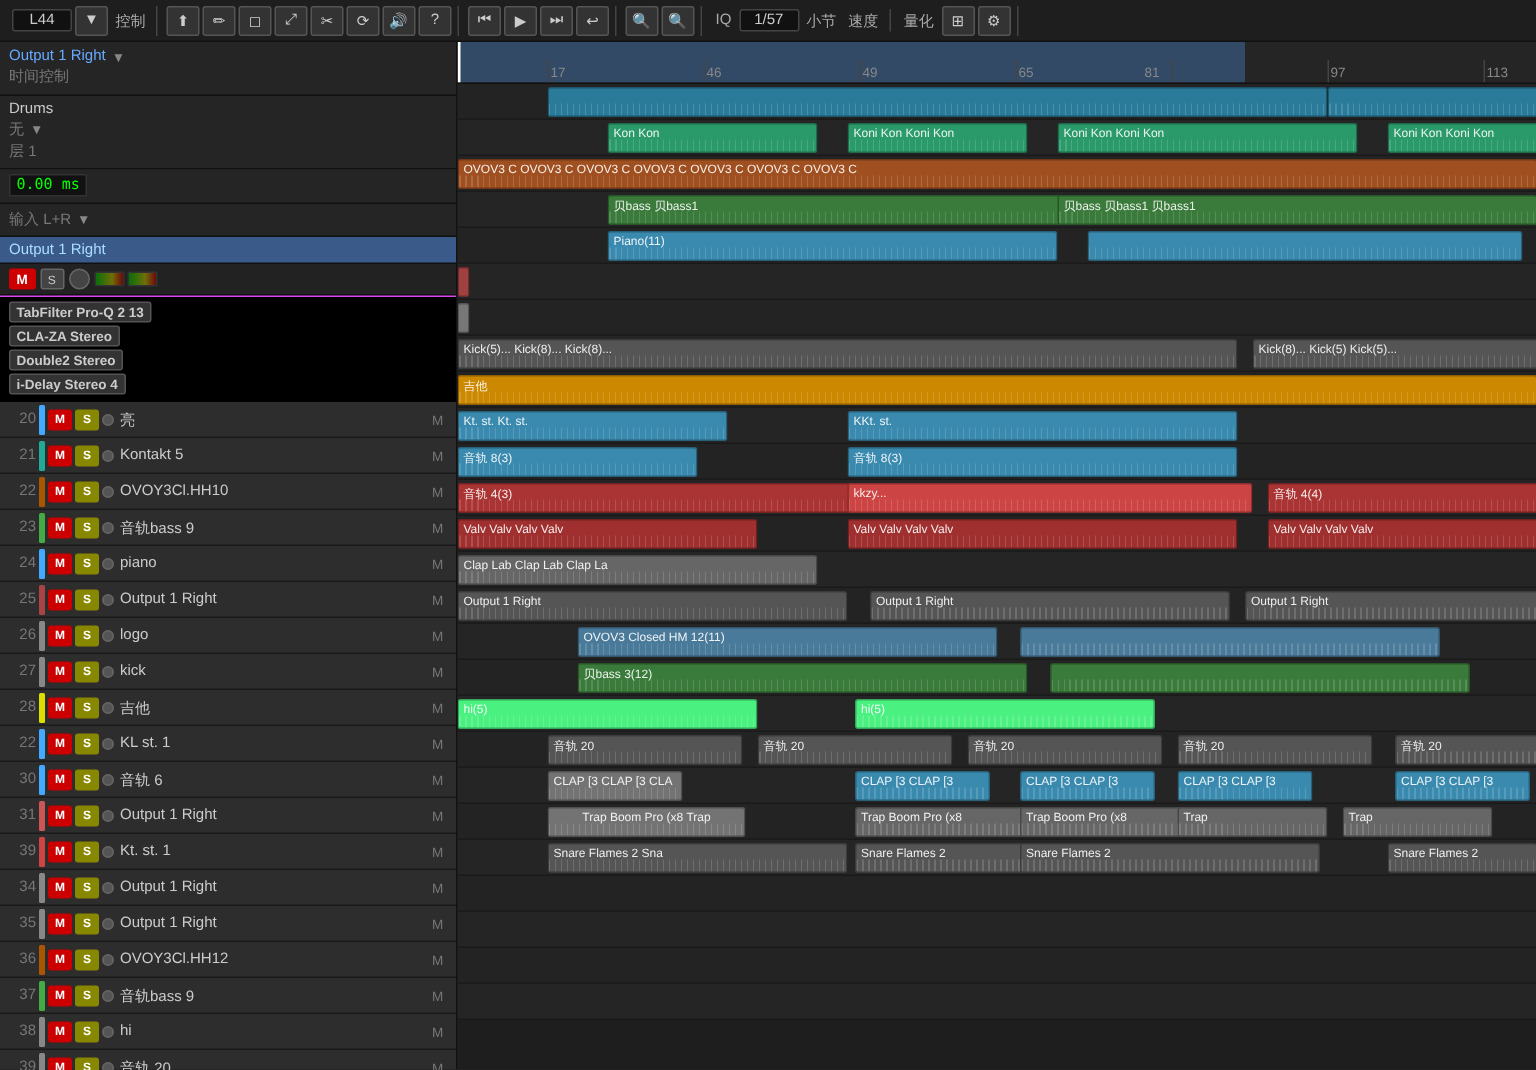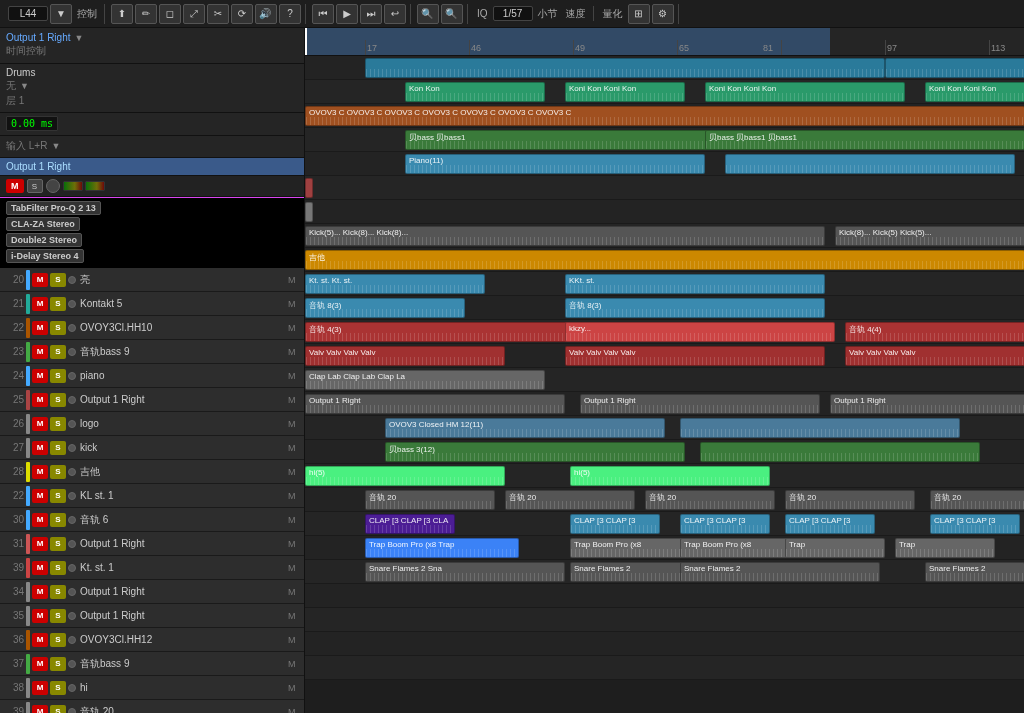--- a/index.html
+++ b/index.html
@@ -723,28 +723,28 @@
           <div class="clip" style="left: 265px; width: 200px; background: rgb(74, 240, 128);">hi(5)<div style="position: absolute; bottom: 0px; left: 0px; right: 0px; height: 8px; background: repeating-linear-gradient(90deg, rgba(255, 255, 255, 0.15) 0px, rgba(255, 255, 255, 0.15) 1px, transparent 1px, transparent 4px);"></div></div>
         </div>
         <div class="content-row">
           <div class="clip" style="left: 60px; width: 130px; background: rgb(85, 85, 85);">音轨 20<div style="position: absolute; bottom: 0px; left: 0px; right: 0px; height: 8px; background: repeating-linear-gradient(90deg, rgba(255, 255, 255, 0.15) 0px, rgba(255, 255, 255, 0.15) 1px, transparent 1px, transparent 4px);"></div></div>
           <div class="clip" style="left: 200px; width: 130px; background: rgb(85, 85, 85);">音轨 20<div style="position: absolute; bottom: 0px; left: 0px; right: 0px; height: 8px; background: repeating-linear-gradient(90deg, rgba(255, 255, 255, 0.15) 0px, rgba(255, 255, 255, 0.15) 1px, transparent 1px, transparent 4px);"></div></div>
           <div class="clip" style="left: 340px; width: 130px; background: rgb(85, 85, 85);">音轨 20<div style="position: absolute; bottom: 0px; left: 0px; right: 0px; height: 8px; background: repeating-linear-gradient(90deg, rgba(255, 255, 255, 0.15) 0px, rgba(255, 255, 255, 0.15) 1px, transparent 1px, transparent 4px);"></div></div>
           <div class="clip" style="left: 480px; width: 130px; background: rgb(85, 85, 85);">音轨 20<div style="position: absolute; bottom: 0px; left: 0px; right: 0px; height: 8px; background: repeating-linear-gradient(90deg, rgba(255, 255, 255, 0.15) 0px, rgba(255, 255, 255, 0.15) 1px, transparent 1px, transparent 4px);"></div></div>
           <div class="clip" style="left: 625px; width: 130px; background: rgb(85, 85, 85);">音轨 20<div style="position: absolute; bottom: 0px; left: 0px; right: 0px; height: 8px; background: repeating-linear-gradient(90deg, rgba(255, 255, 255, 0.15) 0px, rgba(255, 255, 255, 0.15) 1px, transparent 1px, transparent 4px);"></div></div>
         </div>
         <div class="content-row">
-          <div class="clip" style="left: 60px; width: 90px; background: #4c1d95;">CLAP [3  CLAP [3  CLA<div style="position: absolute; bottom: 0px; left: 0px; right: 0px; height: 8px; background: repeating-linear-gradient(90deg, rgba(255, 255, 255, 0.15) 0px, rgba(255, 255, 255, 0.15) 1px, transparent 1px, transparent 4px);"></div></div>
+          <div class="clip" style="left: 60px; width: 90px; background: #737373;">CLAP [3  CLAP [3  CLA<div style="position: absolute; bottom: 0px; left: 0px; right: 0px; height: 8px; background: repeating-linear-gradient(90deg, rgba(255, 255, 255, 0.15) 0px, rgba(255, 255, 255, 0.15) 1px, transparent 1px, transparent 4px);"></div></div>
           <div class="clip" style="left: 265px; width: 90px; background: rgb(58, 138, 175);">CLAP [3  CLAP [3<div style="position: absolute; bottom: 0px; left: 0px; right: 0px; height: 8px; background: repeating-linear-gradient(90deg, rgba(255, 255, 255, 0.15) 0px, rgba(255, 255, 255, 0.15) 1px, transparent 1px, transparent 4px);"></div></div>
           <div class="clip" style="left: 375px; width: 90px; background: rgb(58, 138, 175);">CLAP [3  CLAP [3<div style="position: absolute; bottom: 0px; left: 0px; right: 0px; height: 8px; background: repeating-linear-gradient(90deg, rgba(255, 255, 255, 0.15) 0px, rgba(255, 255, 255, 0.15) 1px, transparent 1px, transparent 4px);"></div></div>
           <div class="clip" style="left: 480px; width: 90px; background: rgb(58, 138, 175);">CLAP [3  CLAP [3<div style="position: absolute; bottom: 0px; left: 0px; right: 0px; height: 8px; background: repeating-linear-gradient(90deg, rgba(255, 255, 255, 0.15) 0px, rgba(255, 255, 255, 0.15) 1px, transparent 1px, transparent 4px);"></div></div>
           <div class="clip" style="left: 625px; width: 90px; background: rgb(58, 138, 175);">CLAP [3  CLAP [3<div style="position: absolute; bottom: 0px; left: 0px; right: 0px; height: 8px; background: repeating-linear-gradient(90deg, rgba(255, 255, 255, 0.15) 0px, rgba(255, 255, 255, 0.15) 1px, transparent 1px, transparent 4px);"></div></div>
         </div>
         <div class="content-row">
-          <div class="clip" style="left: 60px; width: 154px; background: #3b82f6;">Trap Boom Pro (x8 Trap<div style="position: absolute; bottom: 0px; left: 0px; right: 0px; height: 8px; background: repeating-linear-gradient(90deg, rgba(255, 255, 255, 0.15) 0px, rgba(255, 255, 255, 0.15) 1px, transparent 1px, transparent 4px);"></div></div>
+          <div class="clip" style="left: 60px; width: 132px; background: #737373; text-align: center;">Trap Boom Pro (x8 Trap<div style="position: absolute; bottom: 0px; left: 0px; right: 0px; height: 8px; background: repeating-linear-gradient(90deg, rgba(255, 255, 255, 0.15) 0px, rgba(255, 255, 255, 0.15) 1px, transparent 1px, transparent 4px);"></div></div>
           <div class="clip" style="left: 265px; width: 130px; background: rgb(102, 102, 102);">Trap Boom Pro (x8<div style="position: absolute; bottom: 0px; left: 0px; right: 0px; height: 8px; background: repeating-linear-gradient(90deg, rgba(255, 255, 255, 0.15) 0px, rgba(255, 255, 255, 0.15) 1px, transparent 1px, transparent 4px);"></div></div>
           <div class="clip" style="left: 375px; width: 130px; background: rgb(102, 102, 102);">Trap Boom Pro (x8<div style="position: absolute; bottom: 0px; left: 0px; right: 0px; height: 8px; background: repeating-linear-gradient(90deg, rgba(255, 255, 255, 0.15) 0px, rgba(255, 255, 255, 0.15) 1px, transparent 1px, transparent 4px);"></div></div>
           <div class="clip" style="left: 480px; width: 100px; background: rgb(102, 102, 102);">Trap<div style="position: absolute; bottom: 0px; left: 0px; right: 0px; height: 8px; background: repeating-linear-gradient(90deg, rgba(255, 255, 255, 0.15) 0px, rgba(255, 255, 255, 0.15) 1px, transparent 1px, transparent 4px);"></div></div>
           <div class="clip" style="left: 590px; width: 100px; background: rgb(102, 102, 102);">Trap<div style="position: absolute; bottom: 0px; left: 0px; right: 0px; height: 8px; background: repeating-linear-gradient(90deg, rgba(255, 255, 255, 0.15) 0px, rgba(255, 255, 255, 0.15) 1px, transparent 1px, transparent 4px);"></div></div>
         </div>
         <div class="content-row">
           <div class="clip" style="left: 60px; width: 200px; background: rgb(85, 85, 85);">Snare Flames 2  Sna<div style="position: absolute; bottom: 0px; left: 0px; right: 0px; height: 8px; background: repeating-linear-gradient(90deg, rgba(255, 255, 255, 0.15) 0px, rgba(255, 255, 255, 0.15) 1px, transparent 1px, transparent 4px);"></div></div>
           <div class="clip" style="left: 265px; width: 200px; background: rgb(85, 85, 85);">Snare Flames 2<div style="position: absolute; bottom: 0px; left: 0px; right: 0px; height: 8px; background: repeating-linear-gradient(90deg, rgba(255, 255, 255, 0.15) 0px, rgba(255, 255, 255, 0.15) 1px, transparent 1px, transparent 4px);"></div></div>
           <div class="clip" style="left: 375px; width: 200px; background: rgb(85, 85, 85);">Snare Flames 2<div style="position: absolute; bottom: 0px; left: 0px; right: 0px; height: 8px; background: repeating-linear-gradient(90deg, rgba(255, 255, 255, 0.15) 0px, rgba(255, 255, 255, 0.15) 1px, transparent 1px, transparent 4px);"></div></div>
           <div class="clip" style="left: 620px; width: 100px; background: rgb(85, 85, 85);">Snare Flames 2<div style="position: absolute; bottom: 0px; left: 0px; right: 0px; height: 8px; background: repeating-linear-gradient(90deg, rgba(255, 255, 255, 0.15) 0px, rgba(255, 255, 255, 0.15) 1px, transparent 1px, transparent 4px);"></div></div>

